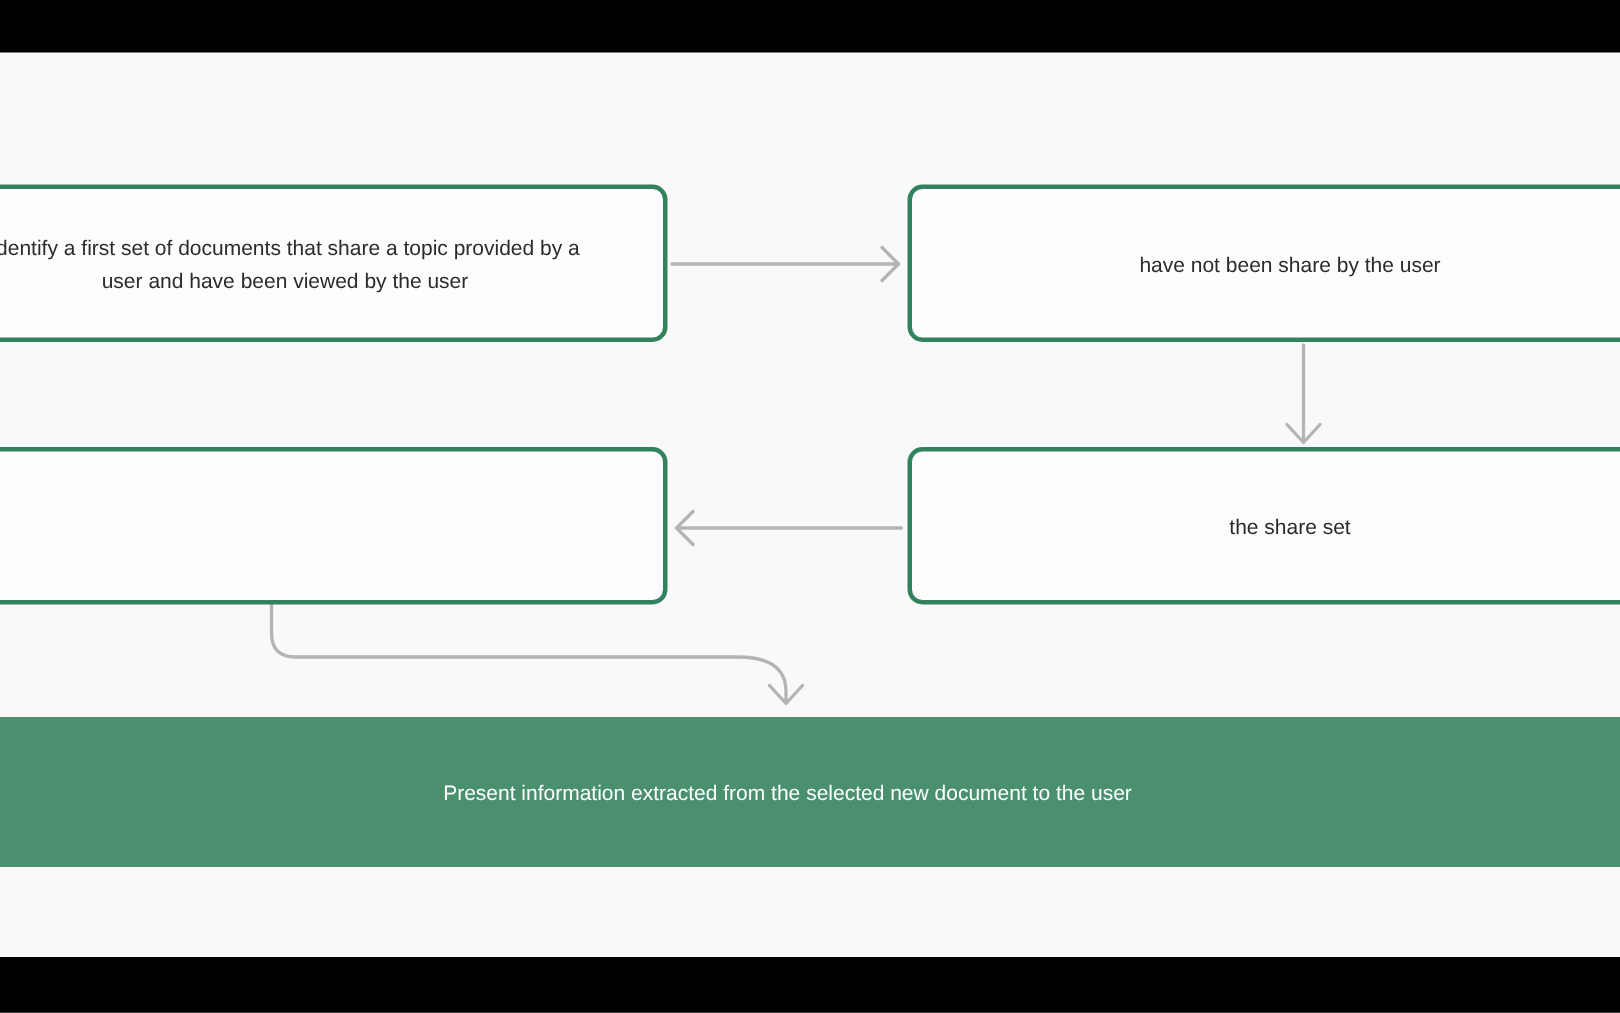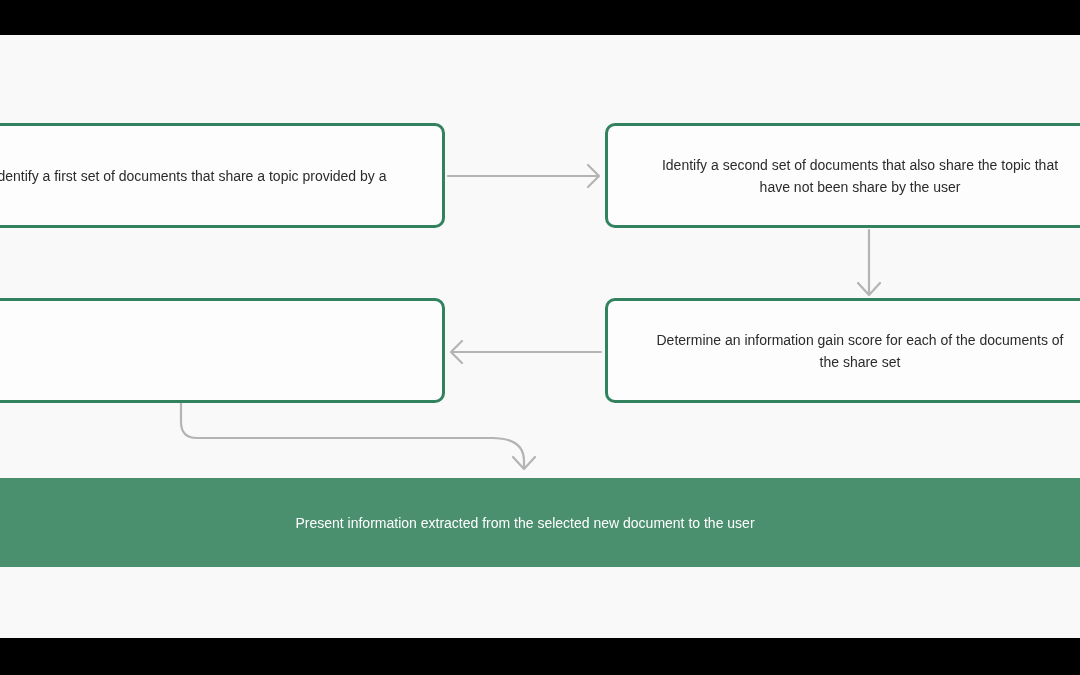--- a/index.html
+++ b/index.html
@@ -43,21 +43,21 @@
   }
   .node span { display: block; white-space: nowrap; text-align: center; }
 
   .node-tl { left: -65px; top: 88px; }
   .node-tr { left: 605px; top: 88px; }
   .node-bl { left: -65px; top: 263px; }
   .node-br { left: 605px; top: 263px; }
 
   .banner {
     position: absolute; left: 0; top: 443px;
-    width: 1080px; height: 89px;
+    width: 1080px; height: 100px;
     box-sizing: border-box;
     padding-right: 30px;
     background: #4a8f6e;
     display: flex; align-items: center; justify-content: center;
     color: #ffffff;
     font-size: 14px;
   }
   .banner span { white-space: nowrap; }
 </style>
 </head>
@@ -69,29 +69,28 @@
 
   <svg class="arrows" viewBox="0 0 1080 603" aria-hidden="true">
     <path d="M448,141 H598 M588,130 L599,141 L588,152"></path>
     <path d="M869,195 V258 M858,248 L869,260 L880,248"></path>
     <path d="M601,317 H452 M462,306 L451,317 L462,328"></path>
     <path d="M181,368 V387 Q181,403 197,403 H492 Q524,403 524,426 V432 M513,422 L524,434 L535,422"></path>
   </svg>
 
   <div class="node node-tl">
     <span>Identify a first set of documents that share a topic provided by a</span>
+    <span>user and have been viewed by the user</span>
   </div>
 
   <div class="node node-tr">
-    <span>Identify a second set of documents that also share the topic that</span>
     <span>have not been share by the user</span>
   </div>
 
   <div class="node node-br">
-    <span>Determine an information gain score for each of the documents of</span>
     <span>the share set</span>
   </div>
 
   <div class="node node-bl">
   </div>
 
   <div class="banner">
     <span>Present information extracted from the selected new document to the user</span>
   </div>
 

